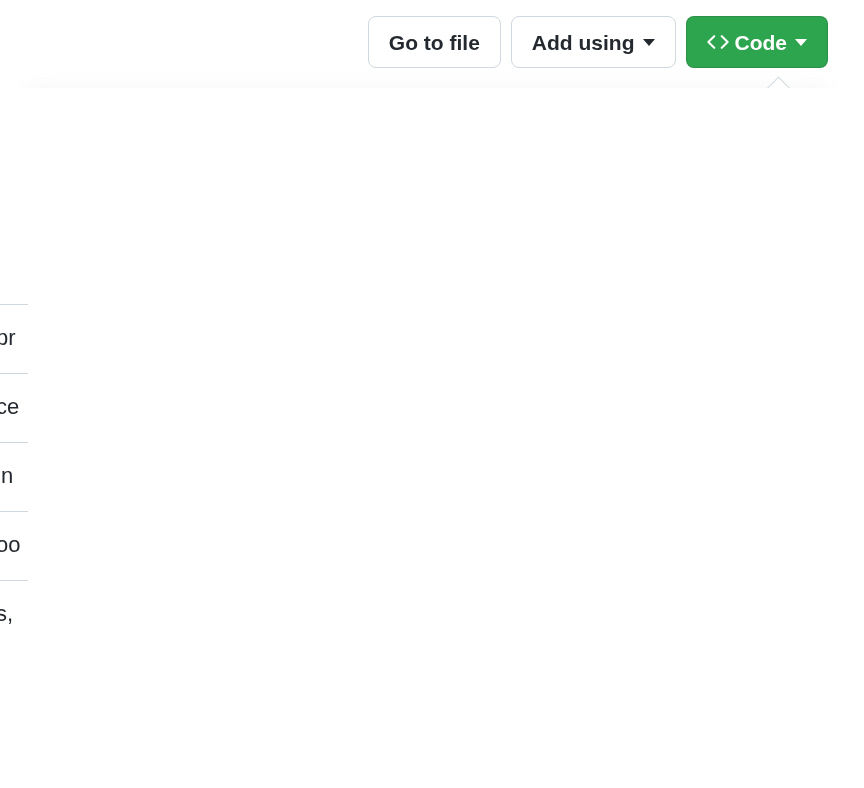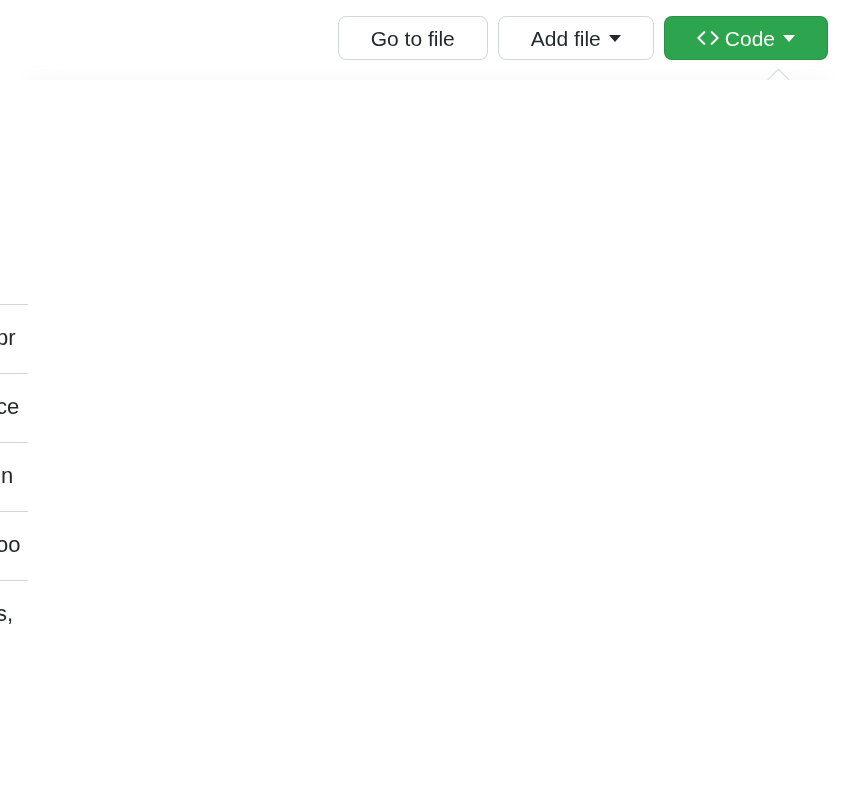--- a/index.html
+++ b/index.html
@@ -17,24 +17,24 @@
     .topbar {
       display: flex;
       justify-content: flex-end;
       gap: 10px;
       padding: 16px 36px 12px 0;
     }
     .btn {
       display: inline-flex;
       align-items: center;
       gap: 6px;
-      height: 44px;
-      padding: 0 32px;
+      height: 52px;
+      padding: 0 20px;
       font-size: 21px;
-      font-weight: 400;
+      font-weight: 700;
       line-height: 1;
       border-radius: 8px;
       border: 1px solid #d0d7de;
       background: #f6f8fa;
       color: #24292f;
       cursor: pointer;
     }
     .btn-outline {
       background: #ffffff;
     }
@@ -224,21 +224,21 @@
     }
   </style>
 </head>
 <body>
 
 <div class="topbar">
   <button class="btn btn-outline">
     <span>Go to file</span>
   </button>
   <button class="btn btn-outline">
-    <span>Add file</span>
+    <span>Add using</span>
     <span class="caret"></span>
   </button>
   <button class="btn btn-green">
     <svg class="code-svg" viewBox="0 0 16 16" fill="currentColor">
       <path d="M4.72 3.22a.75.75 0 0 1 1.06 1.06L2.06 8l3.72 3.72a.75.75 0 1 1-1.06 1.06L.47 8.53a.75.75 0 0 1 0-1.06l4.25-4.25zm6.56 0a.75.75 0 1 0-1.06 1.06L13.94 8l-3.72 3.72a.75.75 0 1 0 1.06 1.06l4.25-4.25a.75.75 0 0 0 0-1.06l-4.25-4.25z"></path>
     </svg>
     <span>Code</span>
     <span class="caret" style="border-top-color:#fff;"></span>
   </button>
 </div>

